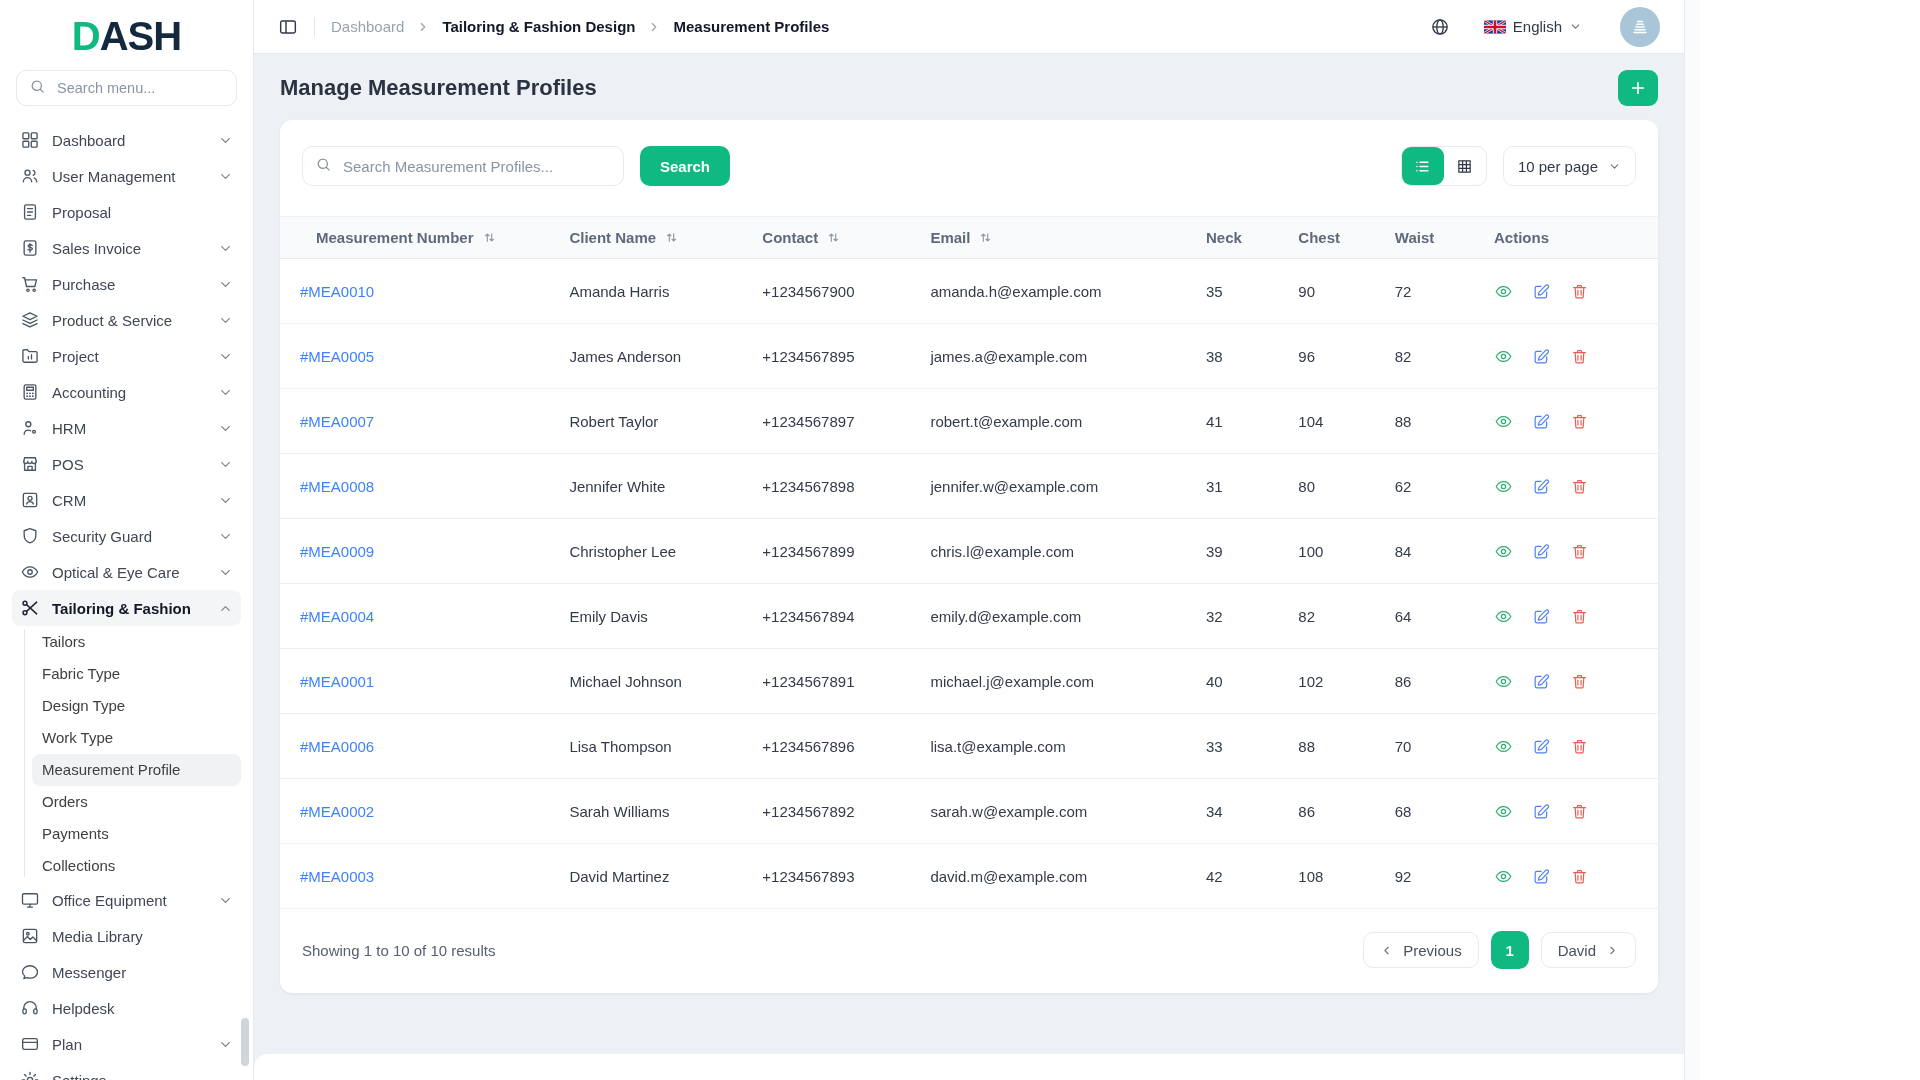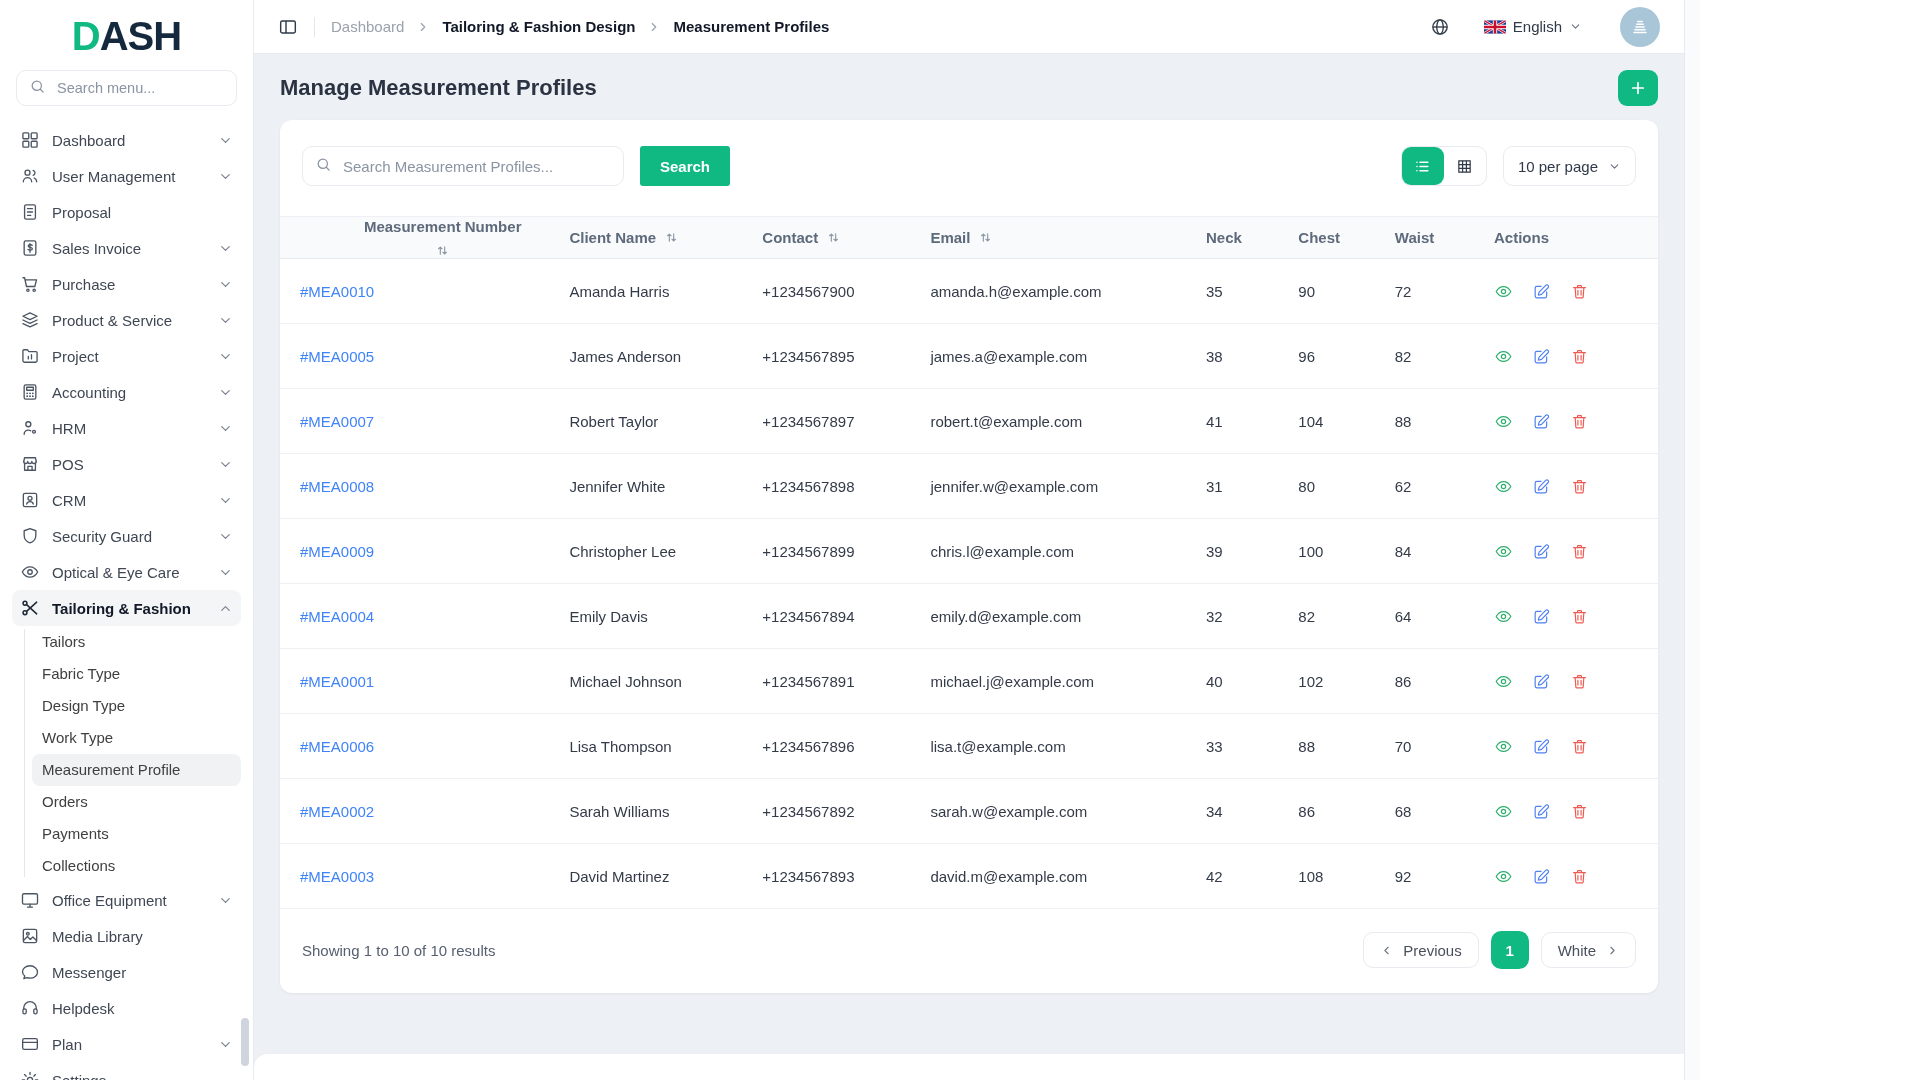--- a/index.html
+++ b/index.html
@@ -65,32 +65,32 @@
   .add-btn{width:40px;height:36px;border:0;border-radius:9px;background:var(--accent);color:#fff;display:flex;align-items:center;justify-content:center;cursor:pointer;}
   .add-btn svg{width:18px;height:18px;}
 
   .card{background:#fff;border-radius:12px;box-shadow:0 1px 3px rgba(15,23,42,.06);overflow:hidden;}
   .toolbar{display:flex;align-items:center;justify-content:space-between;padding:26px 22px 30px;}
   .search-group{display:flex;gap:16px;}
   .search-box{width:322px;height:40px;border:1px solid var(--line);border-radius:10px;display:flex;align-items:center;gap:9px;padding:0 12px;color:#8a94a3;}
   .search-box svg{width:17px;height:17px;flex-shrink:0;}
   .search-box input{border:0;outline:0;width:100%;font:inherit;font-size:15px;color:#374151;}
   .search-box input::placeholder{color:#8a94a3;}
-  .btn-search{height:40px;padding:0 20px;background:var(--accent);border:0;border-radius:3px;color:#fff;font:inherit;font-size:15px;font-weight:600;cursor:pointer;}
+  .btn-search{height:40px;padding:0 20px;background:var(--accent);border:0;border-radius:10px;color:#fff;font:inherit;font-size:15px;font-weight:600;cursor:pointer;}
   .toolbar-right{display:flex;align-items:center;gap:16px;}
   .view-toggle{display:flex;border:1px solid var(--line);border-radius:10px;background:#fff;}
   .vt{width:42px;height:38px;display:flex;align-items:center;justify-content:center;border:0;background:transparent;cursor:pointer;color:#2f3947;}
   .vt svg{width:17px;height:17px;}
   .vt.active{background:var(--accent);color:#fff;border-radius:9px;}
   .per-page{height:40px;border:1px solid var(--line);background:#fff;border-radius:10px;display:flex;align-items:center;gap:10px;padding:0 14px;font:inherit;font-size:15px;color:#2f3947;cursor:pointer;}
 
   table{width:100%;border-collapse:collapse;font-size:15px;table-layout:fixed;}
   thead th{background:#f9fafb;border-top:1px solid var(--hair);border-bottom:1px solid var(--line);color:#5d6a7b;font-weight:700;text-align:left;height:42px;padding:0;}
   .th-inner{display:flex;align-items:center;gap:8px;}
-  th.first .th-inner{padding-left:36px;flex-direction:column;}
+  th.first .th-inner{padding-left:36px;}
   .sort-icon{display:flex;color:#8a94a3;cursor:pointer;}
   .sort-icon svg{width:15px;height:15px;}
   tbody td{height:65px;border-bottom:1px solid var(--hair);color:#333b49;padding:0;overflow:hidden;white-space:nowrap;}
   td.first{padding-left:20px;}
   a.mnum{color:var(--link);text-decoration:none;cursor:pointer;}
   .actions{display:flex;gap:19px;align-items:center;}
   .act{background:none;border:0;padding:0;cursor:pointer;display:flex;}
   .act svg{width:19px;height:19px;}
   .act.view{color:var(--view);}
   .act.edit{color:var(--edit);}
@@ -994,21 +994,21 @@
             <button class="pg-btn">
               <span class="chev-sm">
                   <svg viewBox="0 0 24 24" fill="none" stroke="currentColor" stroke-width="2" stroke-linecap="round" stroke-linejoin="round">
                     <path d="M15 6l-6 6 6 6"></path>
                   </svg>
                 </span>
               <span>Previous</span>
             </button>
             <button class="pg-num">1</button>
             <button class="pg-btn">
-              <span>White</span>
+              <span>David</span>
               <span class="chev-sm">
                   <svg viewBox="0 0 24 24" fill="none" stroke="currentColor" stroke-width="2" stroke-linecap="round" stroke-linejoin="round">
                     <path d="M9 6l6 6-6 6"></path>
                   </svg>
                 </span>
             </button>
           </div>
         </div>
       </section>
     </div>

